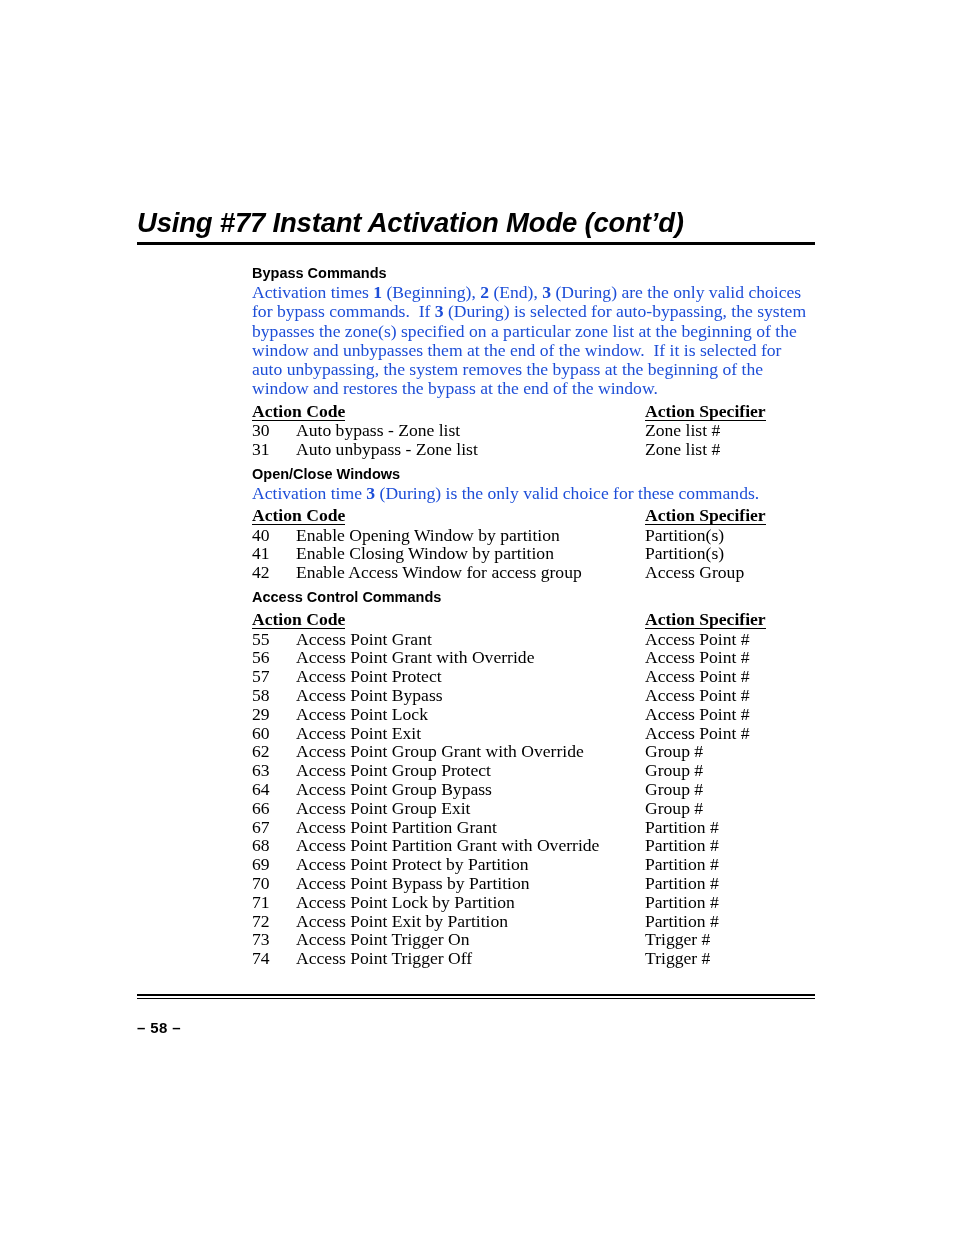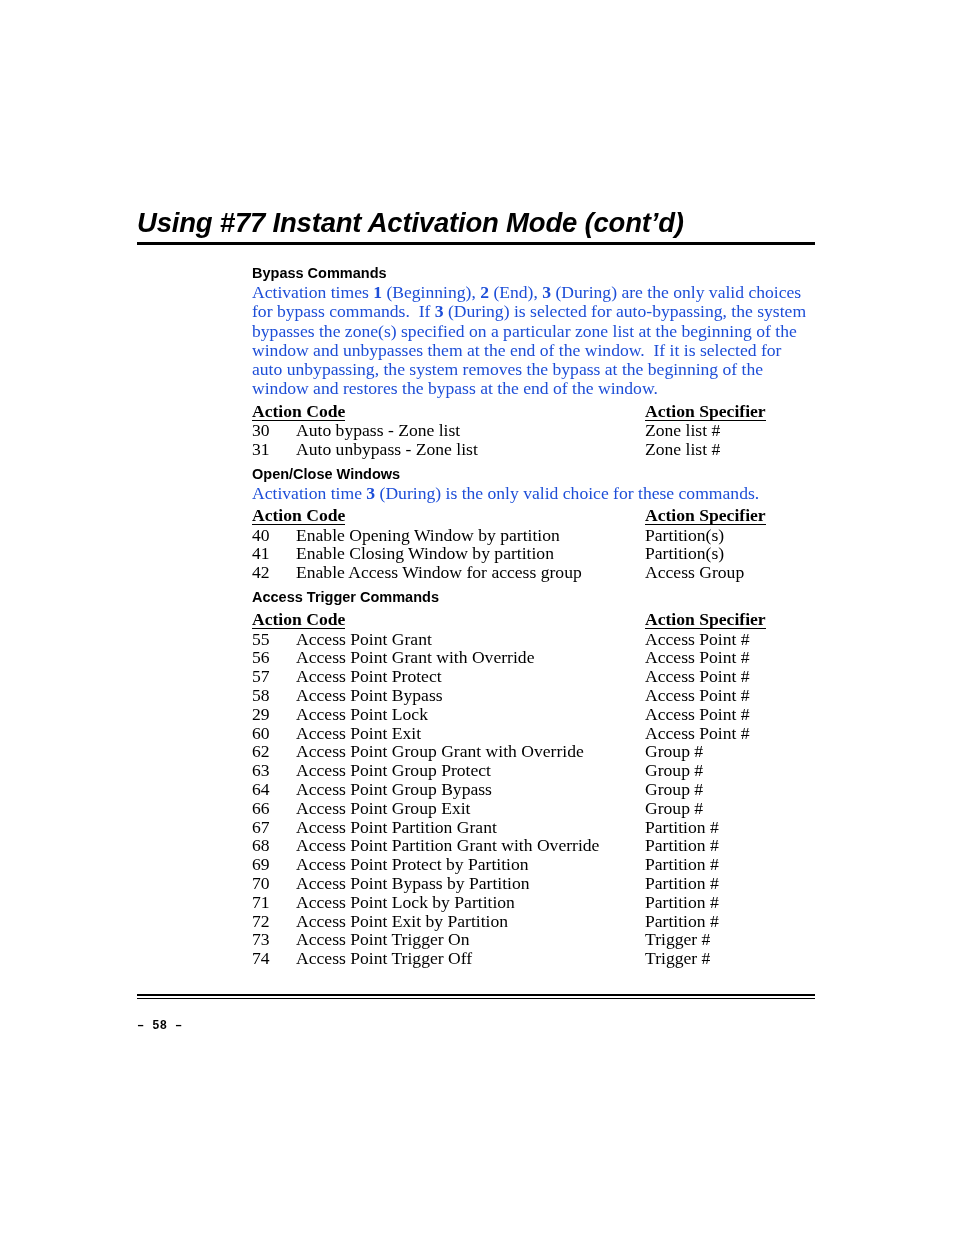--- a/index.html
+++ b/index.html
@@ -113,23 +113,23 @@
   }
   .footer-rule-thin {
     margin-top: 1.5px;
     border-top: 1px solid #000;
     width: 678px;
   }
   .page-number {
     position: absolute;
     left: 137px;
     top: 1019px;
-    font-family: Liberation Mono, monospace;
+    font-family: Liberation Sans, sans-serif;
     font-weight: bold;
-    font-size: 12px;
+    font-size: 15px;
     letter-spacing: 0.4px;
     color: #000;
   }
 </style>
 </head>
 <body>
 
 <div class="page">
 
   <div class="title-block">
@@ -182,21 +182,21 @@
             <td class="col-desc">Enable Closing Window by partition</td>
             <td class="col-spec spec-cell">Partition(s)</td>
           </tr>
           <tr>
             <td class="col-code">42</td>
             <td class="col-desc">Enable Access Window for access group</td>
             <td class="col-spec spec-cell">Access Group</td>
           </tr>
         </tbody>
       </table>
-      <div class="section-heading">Access Trigger Commands</div>
+      <div class="section-heading">Access Control Commands</div>
       <div class="gap-sm"></div>
       <table class="cmd-table">
         <thead>
           <tr class="hdr-row">
             <th class="col-code" colspan="2"><span class="hdr-underline">Action Code</span></th>
             <th class="col-spec hdr-spec"><span class="hdr-underline">Action Specifier</span></th>
           </tr>
         </thead>
         <tbody>
           <tr>

